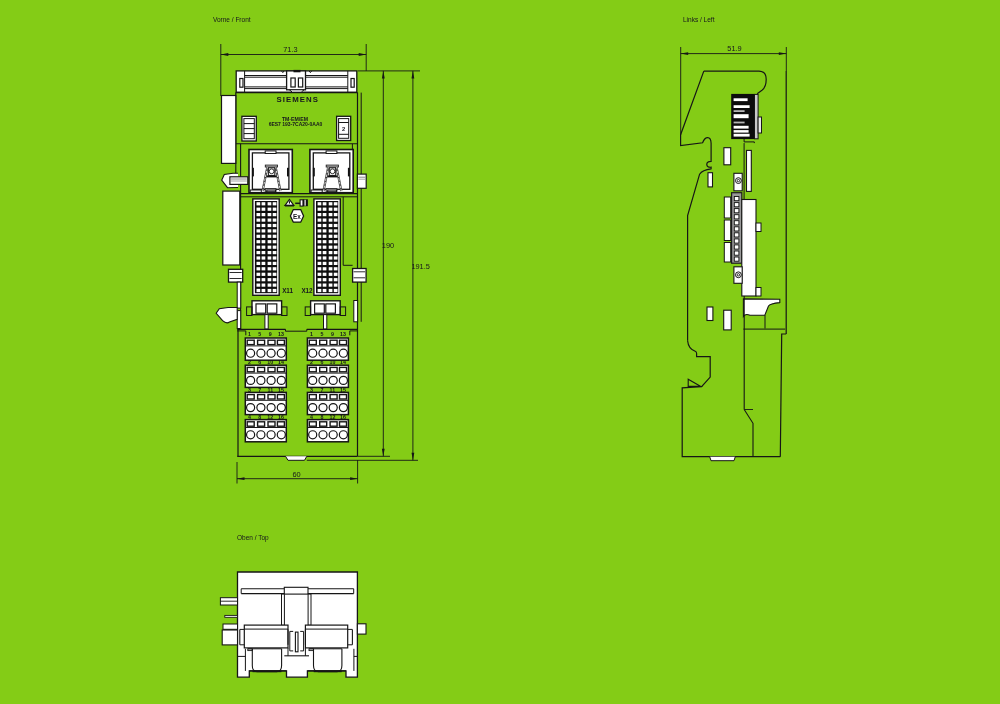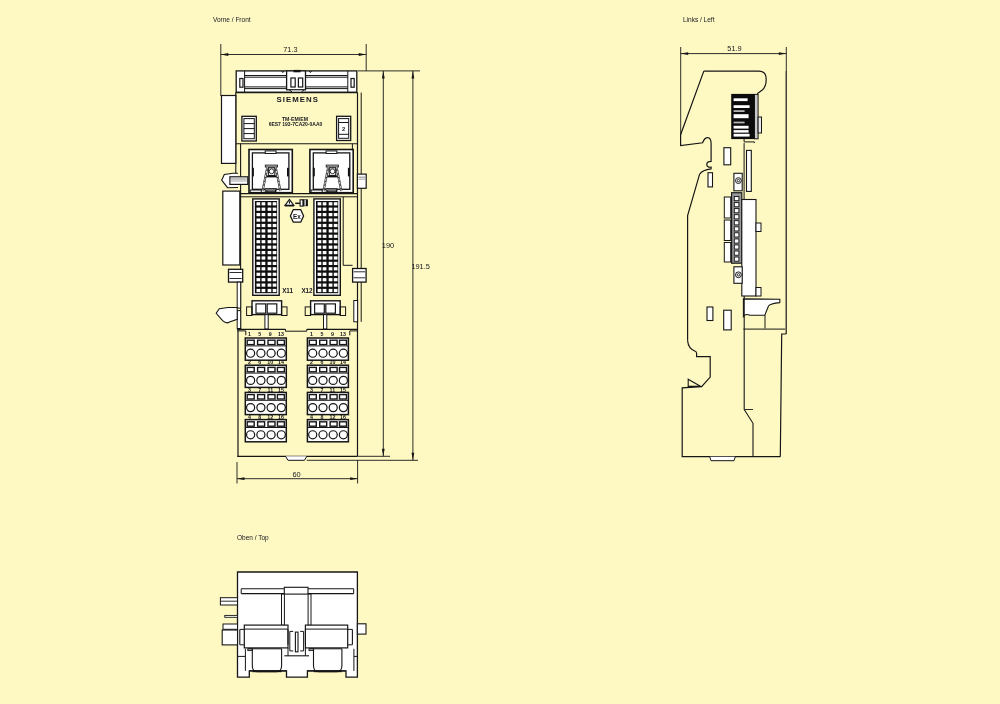--- a/index.html
+++ b/index.html
@@ -1,16 +1,16 @@
 <!DOCTYPE html>
 <html><head>
 <meta charset="utf-8">
 <style>
 html,body{margin:0;padding:0;background:#ffffff;}
-#page{position:relative;width:1000px;height:704px;background:#fef9c3;overflow:hidden;}
+#page{position:relative;width:1000px;height:704px;background:#84cc16;overflow:hidden;}
 text{font-family:"Liberation Sans",sans-serif;}
 </style>
 </head>
 <body>
 <div id="page">
 <svg width="1000" height="704" viewBox="0 0 1000 704">
 <g>
 
 <text x="213" y="22" font-size="6.5" text-anchor="start" fill="#16161e">Vorne / Front</text>
 

